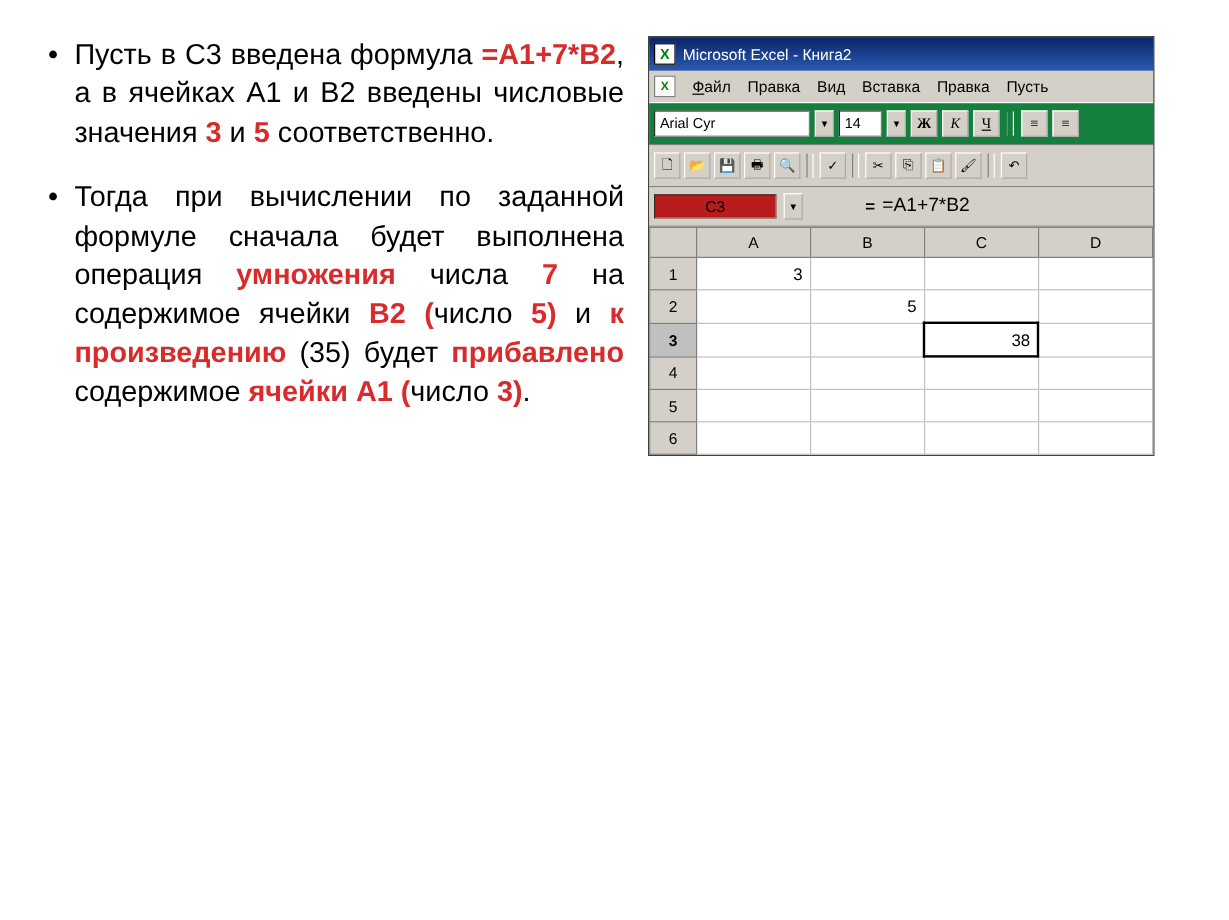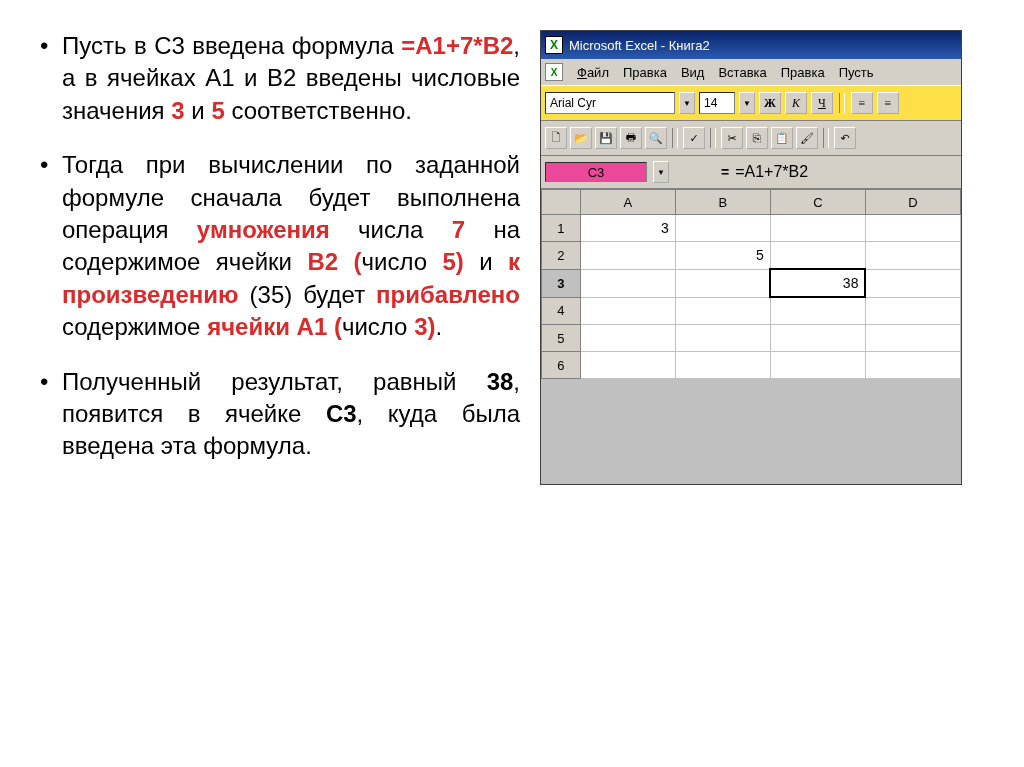--- a/index.html
+++ b/index.html
@@ -89,21 +89,21 @@
   .menubar .smicon {
     width: 16px; height: 16px;
     background: #fff; border: 1px solid #808080;
     display: inline-flex; align-items: center; justify-content: center;
     font-size: 10px; color: #008000; font-weight: bold;
   }
   .menubar span { white-space: nowrap; }
   .menubar u { text-decoration: underline; }
 
   .toolbar {
-    background: #fde047;
+    background: #15803d;
     display: flex;
     align-items: center;
     padding: 3px 4px;
     gap: 4px;
     height: 28px;
     border-top: 1px solid #fff;
     border-bottom: 1px solid #808080;
   }
   .fontbox {
     background: #fff;
@@ -152,21 +152,21 @@
     display: flex;
     align-items: center;
     padding: 3px 4px;
     height: 26px;
     gap: 6px;
     border-bottom: 1px solid #808080;
   }
   .namebox {
     width: 100px;
     height: 18px;
-    background: #ec4899;
+    background: #b91c1c;
     border: 1px inset #808080;
     display: flex; align-items: center; justify-content: center;
     font-size: 13px;
   }
   .eq { font-weight: bold; font-size: 14px; }
   .ftext { font-size: 16px; }
 
   .grid {
     background: #fff;
   }
@@ -212,23 +212,20 @@
 
 <div class="slide">
   <div class="content">
     <div class="text-col">
       <ul class="bullets">
         <li>
           <span>Пусть в С3 введена формула </span><span class="red bold">=А1+7*В2</span><span>, а в ячейках А1 и В2 введены числовые значения </span><span class="red bold">3</span><span> и </span><span class="red bold">5</span><span> соответственно.</span>
         </li>
         <li>
           <span>Тогда при вычислении по заданной формуле сначала будет выполнена операция </span><span class="red bold">умножения</span><span> числа </span><span class="red bold">7</span><span> на содержимое ячейки </span><span class="red bold">В2 (</span><span>число </span><span class="red bold">5</span><span class="red bold">)</span><span> и </span><span class="red bold">к произведению</span><span> (35) будет </span><span class="red bold">прибавлено</span><span> содержимое </span><span class="red bold">ячейки А1 (</span><span>число </span><span class="red bold">3</span><span class="red bold">)</span><span>.</span>
-        </li>
-        <li>
-          <span>Полученный результат, равный </span><span class="bold">38</span><span>, появится в ячейке </span><span class="bold">С3</span><span>, куда была введена эта формула.</span>
         </li>
       </ul>
     </div>
 
     <div class="excel">
       <div class="titlebar">
         <span class="xicon">X</span>
         <span>Microsoft Excel - Книга2</span>
       </div>
       <div class="menubar">

